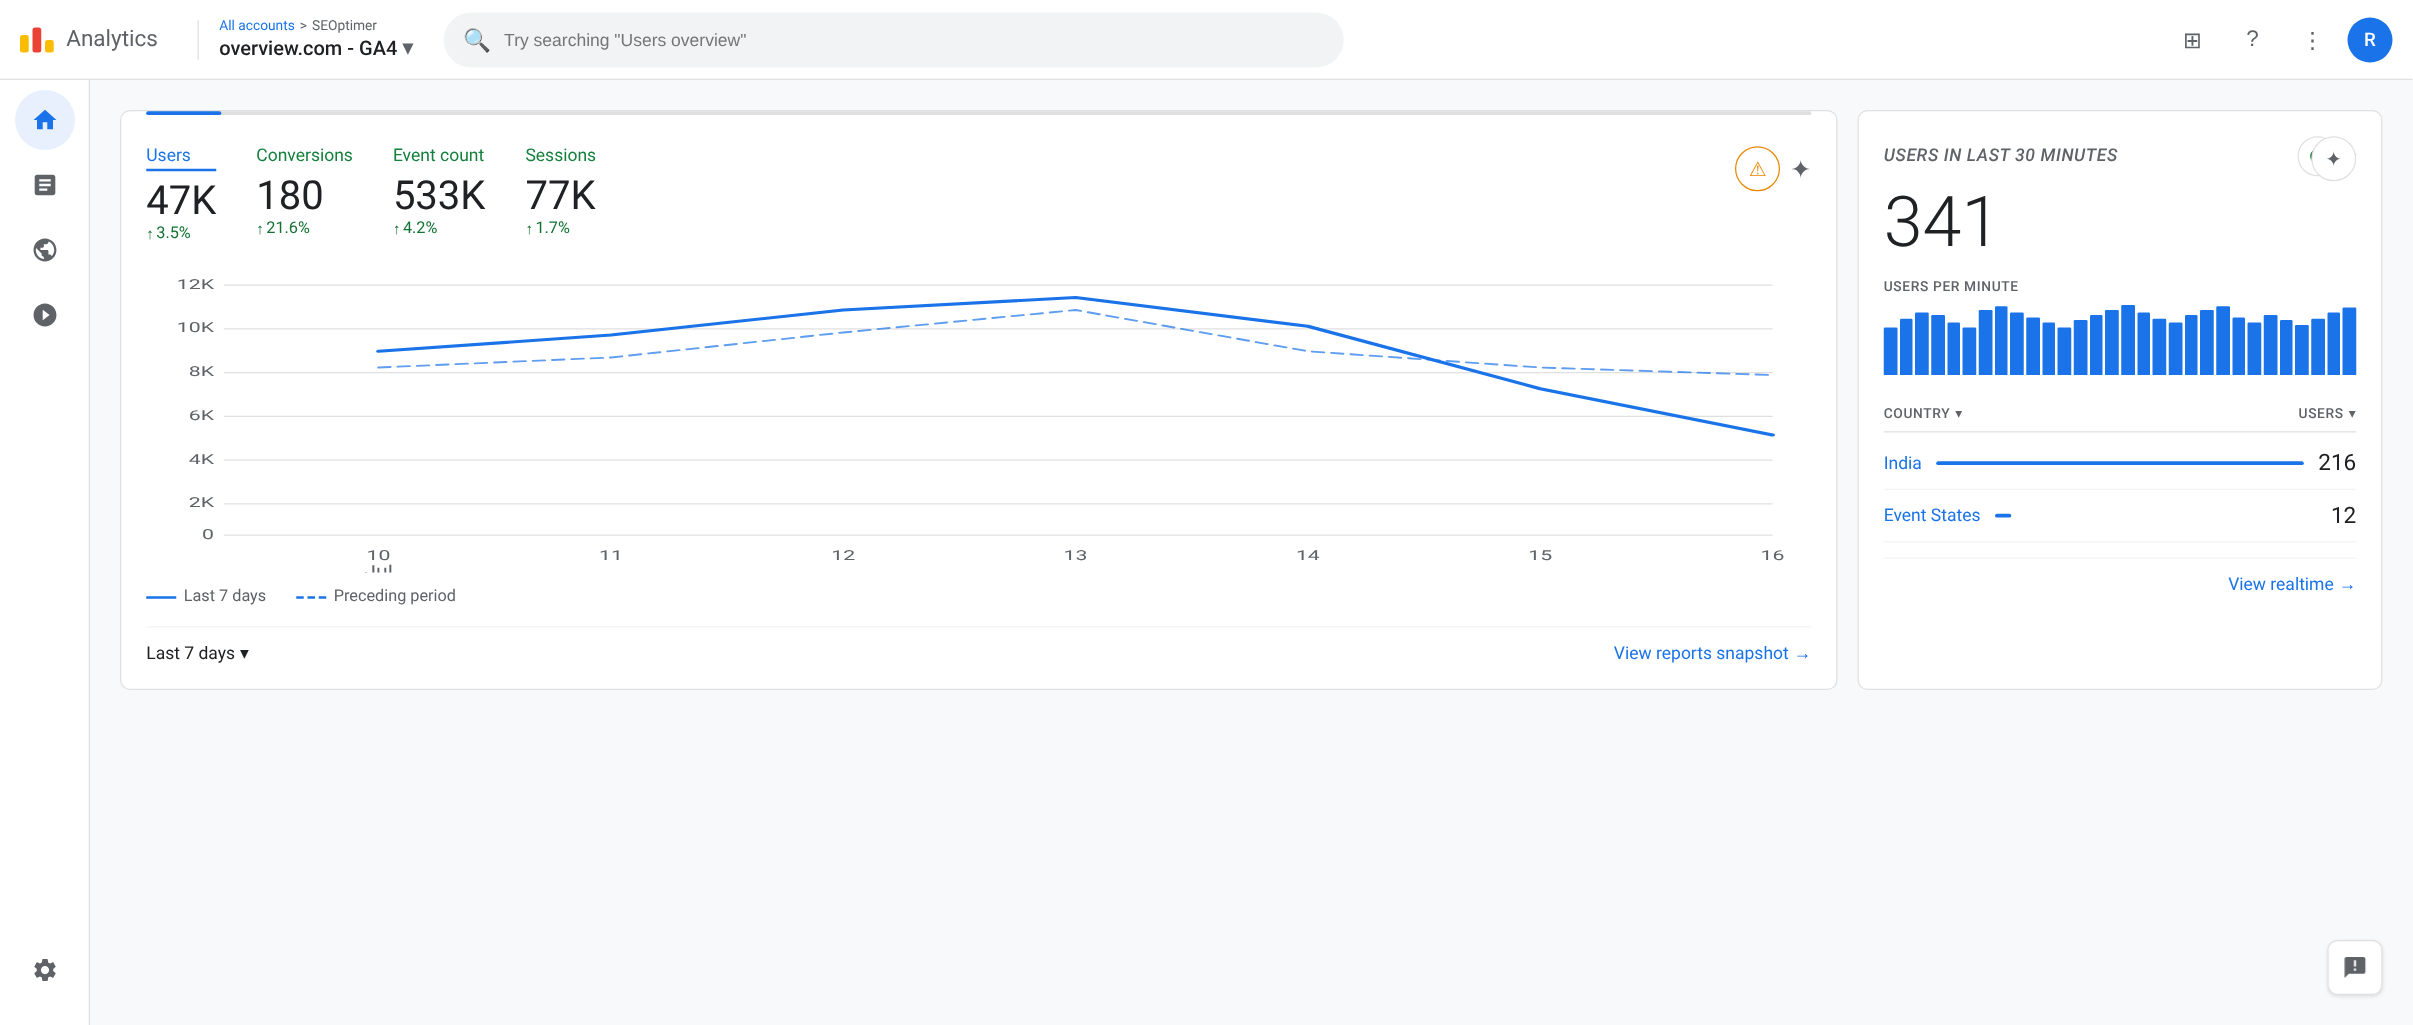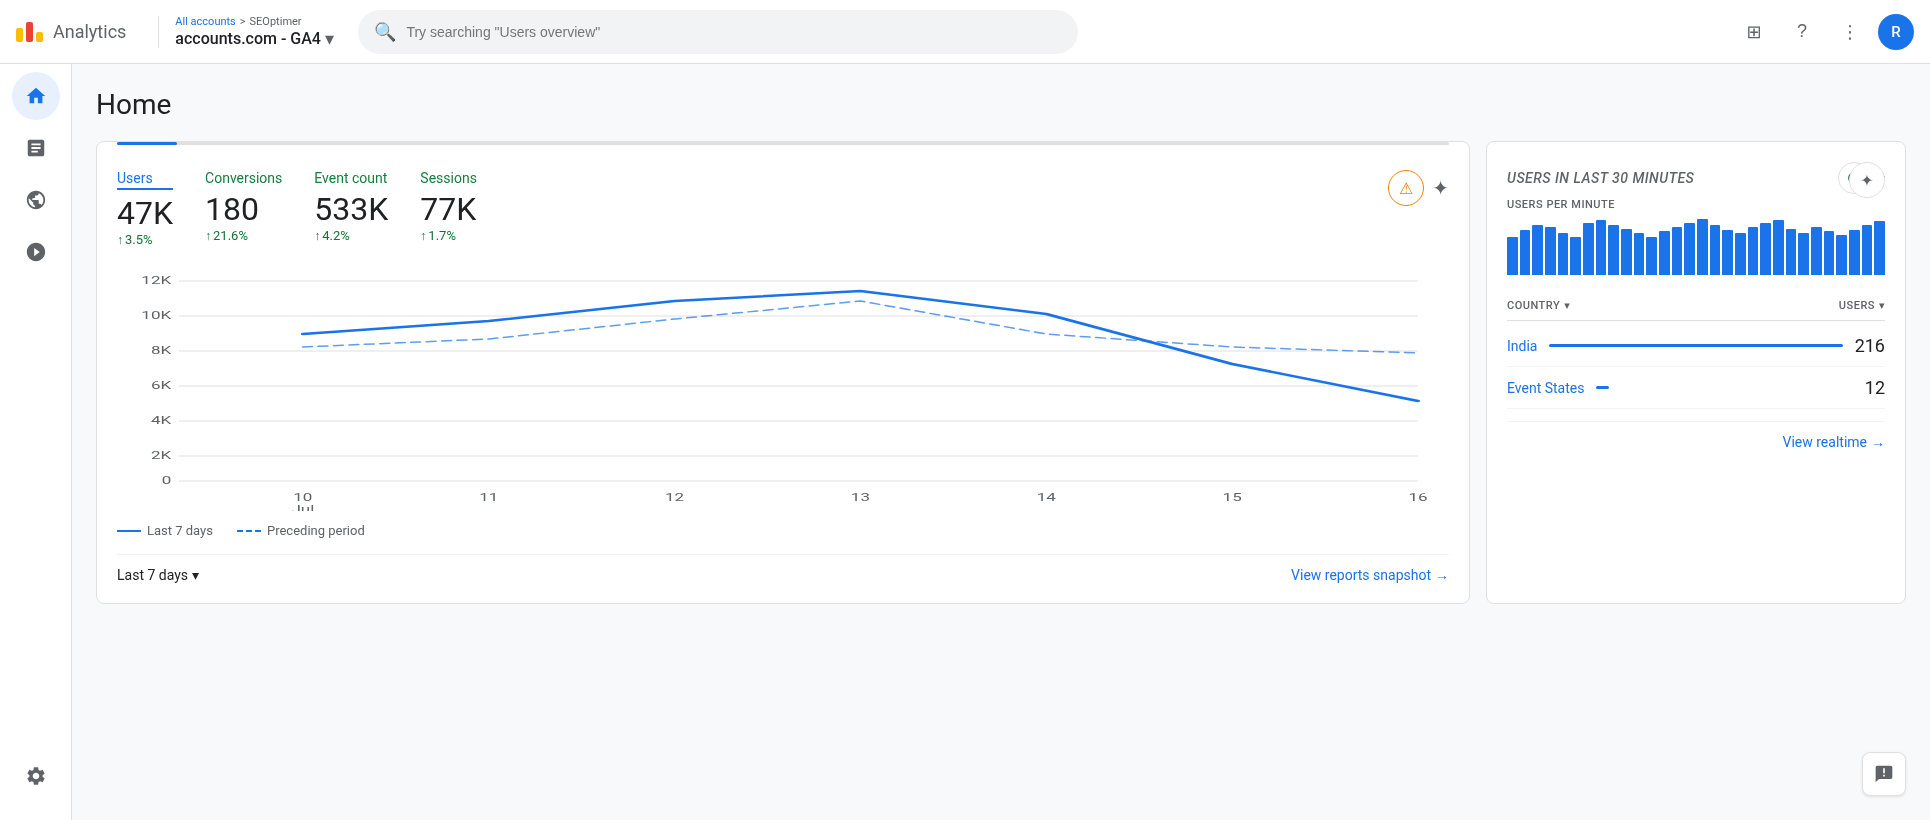--- a/index.html
+++ b/index.html
@@ -140,21 +140,21 @@
     <span class="nav-title">Analytics</span>
   </div>
   <div class="nav-divider"></div>
   <div class="nav-account">
     <div class="nav-account-top">
       <a>All accounts</a>
       <span>&gt;</span>
       <span>SEOptimer</span>
     </div>
     <div class="nav-property">
-      <span>accounts.com - GA4</span>
+      <span>overview.com - GA4</span>
       <span class="dropdown-arrow">▾</span>
     </div>
   </div>
   <div class="nav-search">
     <span class="nav-search-icon">🔍</span>
     <input type="text" placeholder="Try searching &quot;Users overview&quot;" style="">
   </div>
   <div class="nav-actions">
     <button class="nav-icon-btn">⊞</button>
     <button class="nav-icon-btn">?</button>
@@ -187,21 +187,20 @@
   <div class="sidebar-bottom">
     <div class="sidebar-item">
       <svg width="22" height="22" viewBox="0 0 24 24" fill="#5f6368">
           <path d="M19.14,12.94c0.04-0.3,0.06-0.61,0.06-0.94c0-0.32-0.02-0.64-0.07-0.94l2.03-1.58c0.18-0.14,0.23-0.41,0.12-0.61 l-1.92-3.32c-0.12-0.22-0.37-0.29-0.59-0.22l-2.39,0.96c-0.5-0.38-1.03-0.7-1.62-0.94L14.4,2.81c-0.04-0.24-0.24-0.41-0.48-0.41 h-3.84c-0.24,0-0.43,0.17-0.47,0.41L9.25,5.35C8.66,5.59,8.12,5.92,7.63,6.29L5.24,5.33c-0.22-0.08-0.47,0-0.59,0.22L2.74,8.87 C2.62,9.08,2.66,9.34,2.86,9.48l2.03,1.58C4.84,11.36,4.8,11.69,4.8,12s0.02,0.64,0.07,0.94l-2.03,1.58 c-0.18,0.14-0.23,0.41-0.12,0.61l1.92,3.32c0.12,0.22,0.37,0.29,0.59,0.22l2.39-0.96c0.5,0.38,1.03,0.7,1.62,0.94l0.36,2.54 c0.05,0.24,0.24,0.41,0.48,0.41h3.84c0.24,0,0.44-0.17,0.47-0.41l0.36-2.54c0.59-0.24,1.13-0.56,1.62-0.94l2.39,0.96 c0.22,0.08,0.47,0,0.59-0.22l1.92-3.32c0.12-0.22,0.07-0.47-0.12-0.61L19.14,12.94z M12,15.6c-1.98,0-3.6-1.62-3.6-3.6 s1.62-3.6,3.6-3.6s3.6,1.62,3.6,3.6S13.98,15.6,12,15.6z"></path>
         </svg>
     </div>
   </div>
 </aside>
 
 <main class="main-content">
-  <h1 class="page-title">Home</h1>
 
   <div class="dashboard-grid">
 
     <div class="card-main" style="position:relative">
 
       <div style="position:absolute;top:0;left:20px;right:20px;height:3px;background:#e0e0e0;border-radius:2px">
         <div style="width:60px;height:3px;background:#1a73e8;border-radius:2px"></div>
       </div>
       <div style="height:8px"></div>
 
@@ -309,20 +308,21 @@
         <div class="realtime-actions">
           <div class="green-check">
             <svg width="14" height="14" viewBox="0 0 24 24" fill="#137333">
                 <path d="M12 2C6.48 2 2 6.48 2 12s4.48 10 10 10 10-4.48 10-10S17.52 2 12 2zm-2 14.5l-4-4 1.41-1.41L10 13.67l6.59-6.59L18 8.5l-8 8z"></path>
               </svg>
           </div>
           <span style="color:#5f6368;cursor:pointer;font-size:14px">▾</span>
         </div>
       </div>
 
+      <div class="realtime-number">341</div>
 
       <div class="users-per-min-label">USERS PER MINUTE</div>
 
       <div class="bar-chart" id="bar-chart-container">
           <div class="bar" style="height: 38px;"></div>
           <div class="bar" style="height: 45px;"></div>
           <div class="bar" style="height: 50px;"></div>
           <div class="bar" style="height: 48px;"></div>
           <div class="bar" style="height: 42px;"></div>
           <div class="bar" style="height: 38px;"></div>

